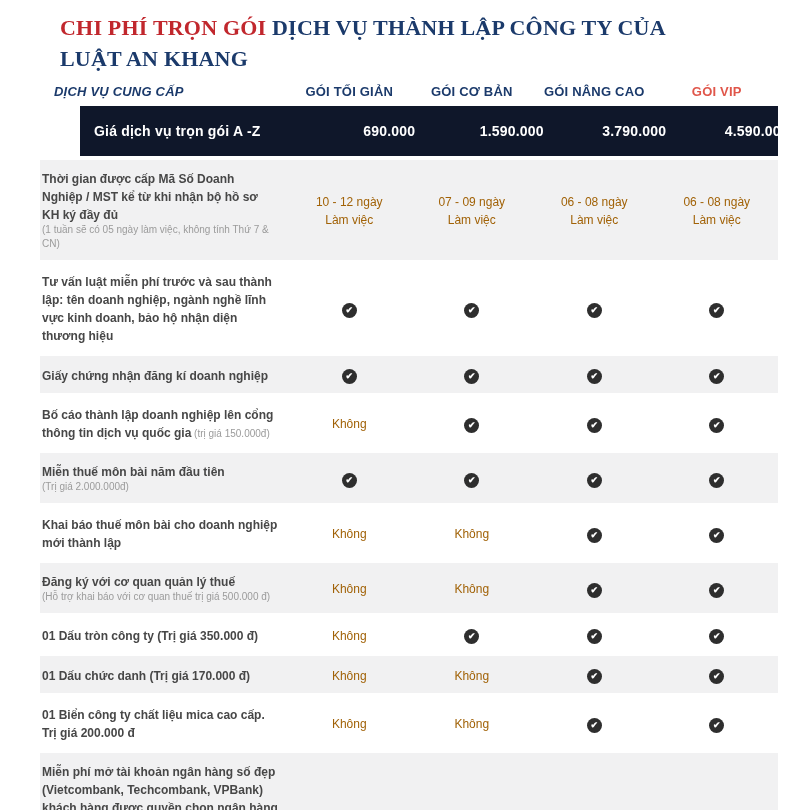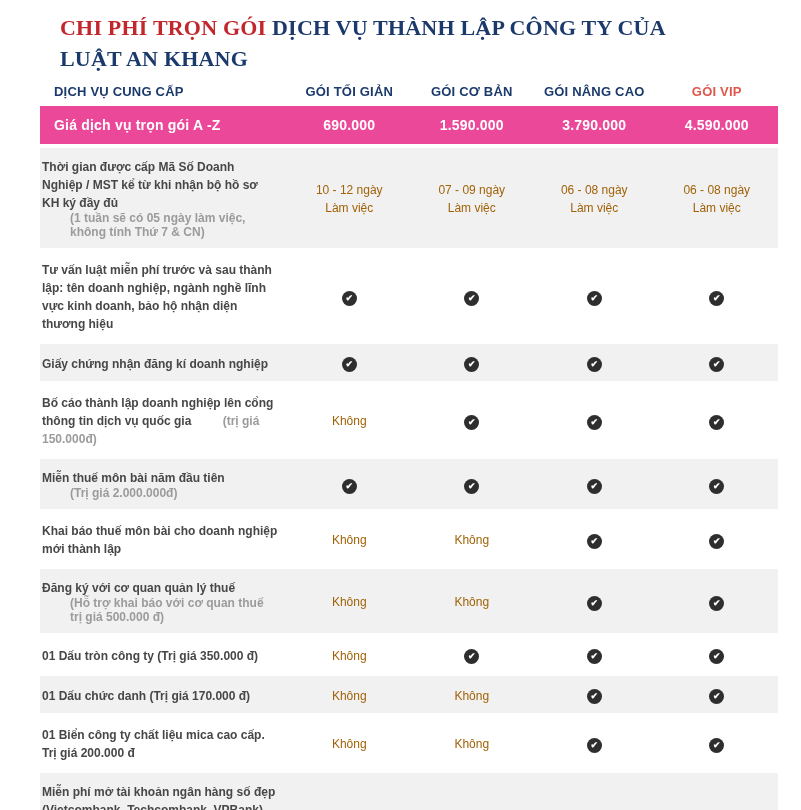--- a/index.html
+++ b/index.html
@@ -31,45 +31,45 @@
     grid-template-columns:248px 122.5px 122.5px 122.5px 122.5px;
     align-items:center;
   }
 
   
   .thead { margin-bottom:7px; }
   .thead .cell {
     font-size:13px; font-weight:bold; color:#1b3a6b;
     text-align:center; letter-spacing:0.2px;
   }
-  .thead .cell.first { text-align:left; padding-left:14px; }
+  .thead .cell.first { text-align:left; padding-left:14px;font-style:italic; }
   .thead .cell.vip { color:#e0564a; }
 
   
   .price-row {
-    background:#ec4899; height:38px; margin-bottom:4px;
+    background:#0f172a; height:50px; margin-bottom:4px;margin-left:40px;
   }
   .price-row .cell {
     color:#ffffff; font-weight:bold; text-align:center; font-size:14px;
     letter-spacing:0.2px;
   }
   .price-row .cell.first {
     text-align:left; padding-left:14px; font-size:14px;
   }
 
   
   .row { padding:9px 0; margin-bottom:3px; }
   .row.gray { background:#f1f1f2; }
   .row.white { background:#ffffff; }
   .feature { padding:0 10px 0 2px; align-self:center; }
   .feature-title {
     font-size:12px; font-weight:bold; color:#474747; line-height:15px;
   }
   .feature-note {
-    font-size:12px; font-weight:bold; color:#9b9b9b; line-height:14px;margin-left:28px;
+    font-size:10px; font-weight:normal; color:#9b9b9b; line-height:14px;
   }
   .feature-note.block { display:block; }
   .vcell { text-align:center; }
   .cell-text {
     font-size:12px; color:#a16207; line-height:15px; white-space:pre-line;
   }
   .check {
     display:inline-block; width:15px; height:15px; border-radius:50%;
     background:#2e2e2e; color:#ffffff; font-size:9px; line-height:15px;
     text-align:center; font-weight:bold;

